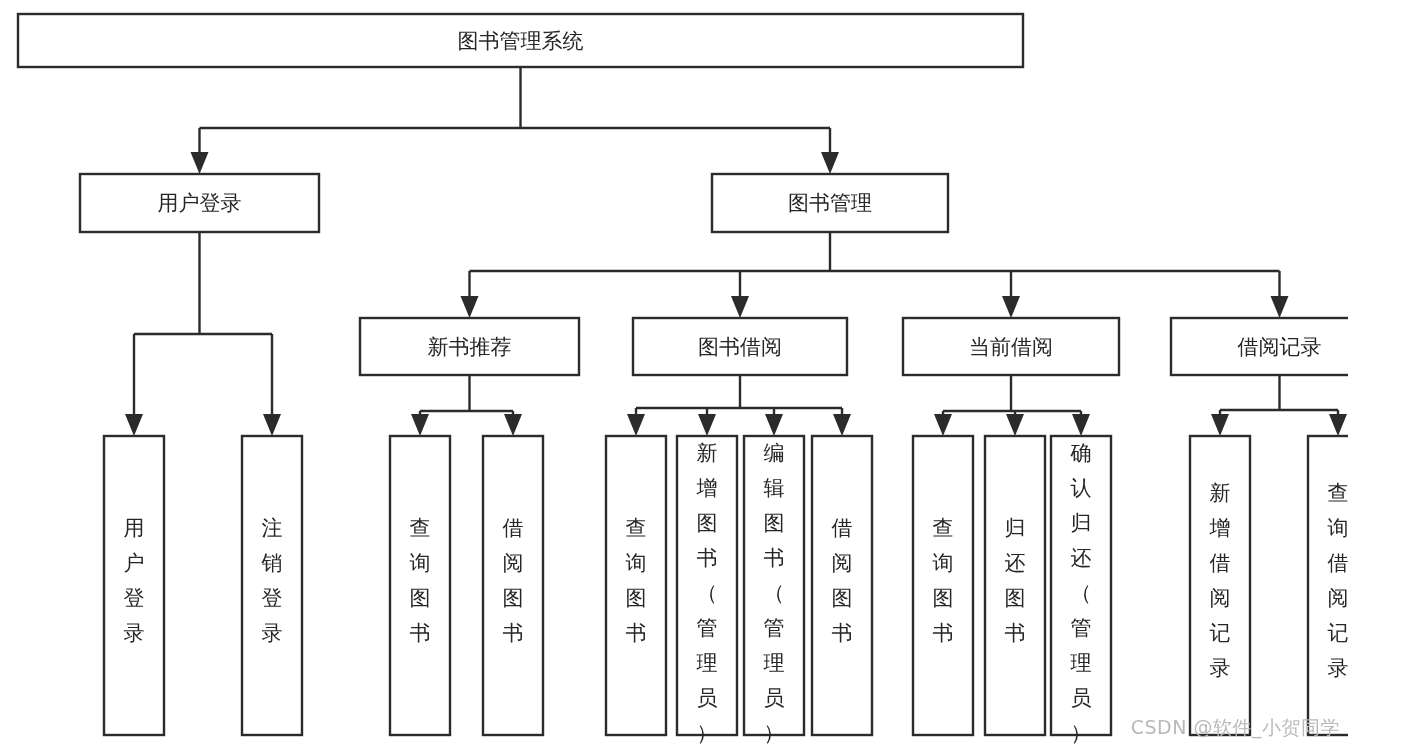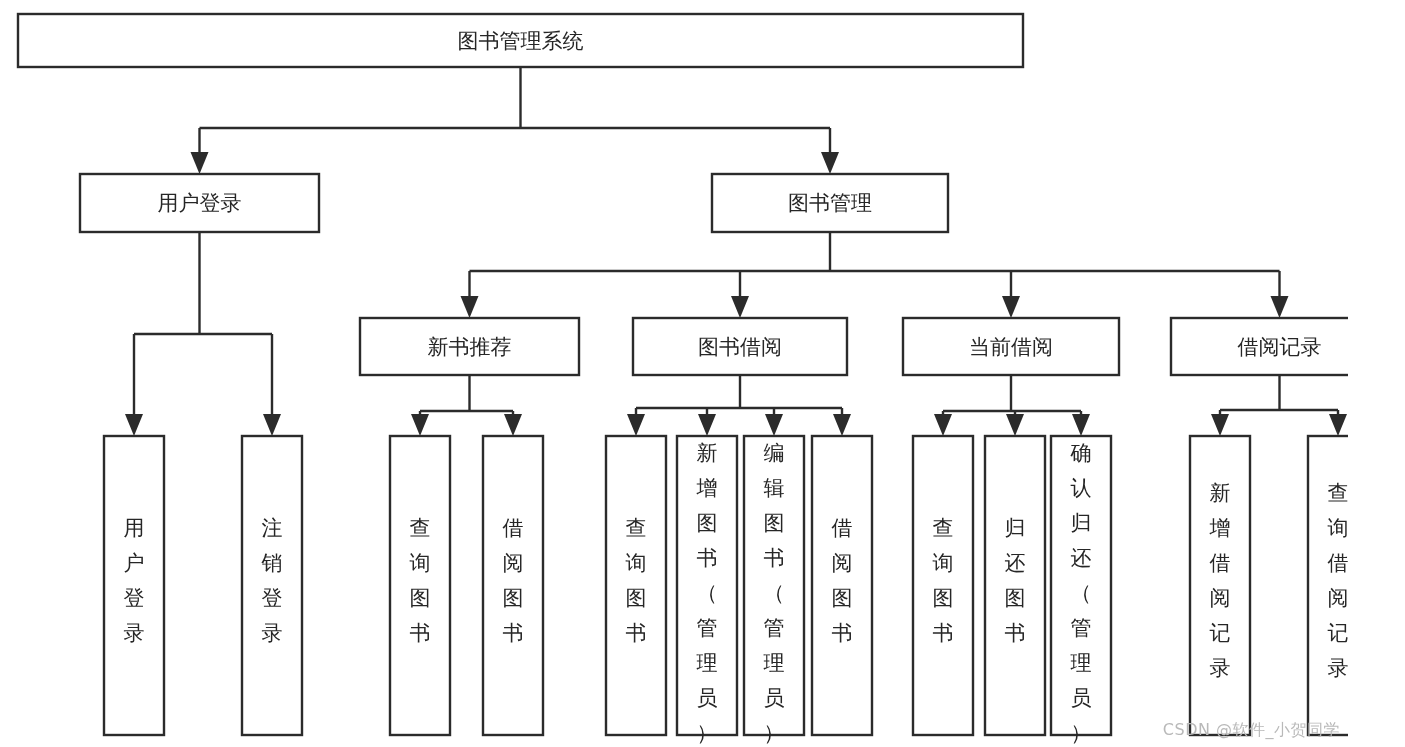--- a/index.html
+++ b/index.html
@@ -50,21 +50,21 @@
   }
   .arrow-head {
     fill: #2b2b2b;
     stroke: none;
   }
   .watermark {
     position: absolute;
     right: 8px;
     bottom: 6px;
     font-family: "DejaVu Sans", "Liberation Sans", sans-serif;
-    font-size: 16px;
+    font-size: 19px;
     color: #b9b9b9;
     letter-spacing: 0.5px;
     white-space: nowrap;
     pointer-events: none;
   }
 </style>
 </head>
 <body>
 
 <div id="diagram-root">

